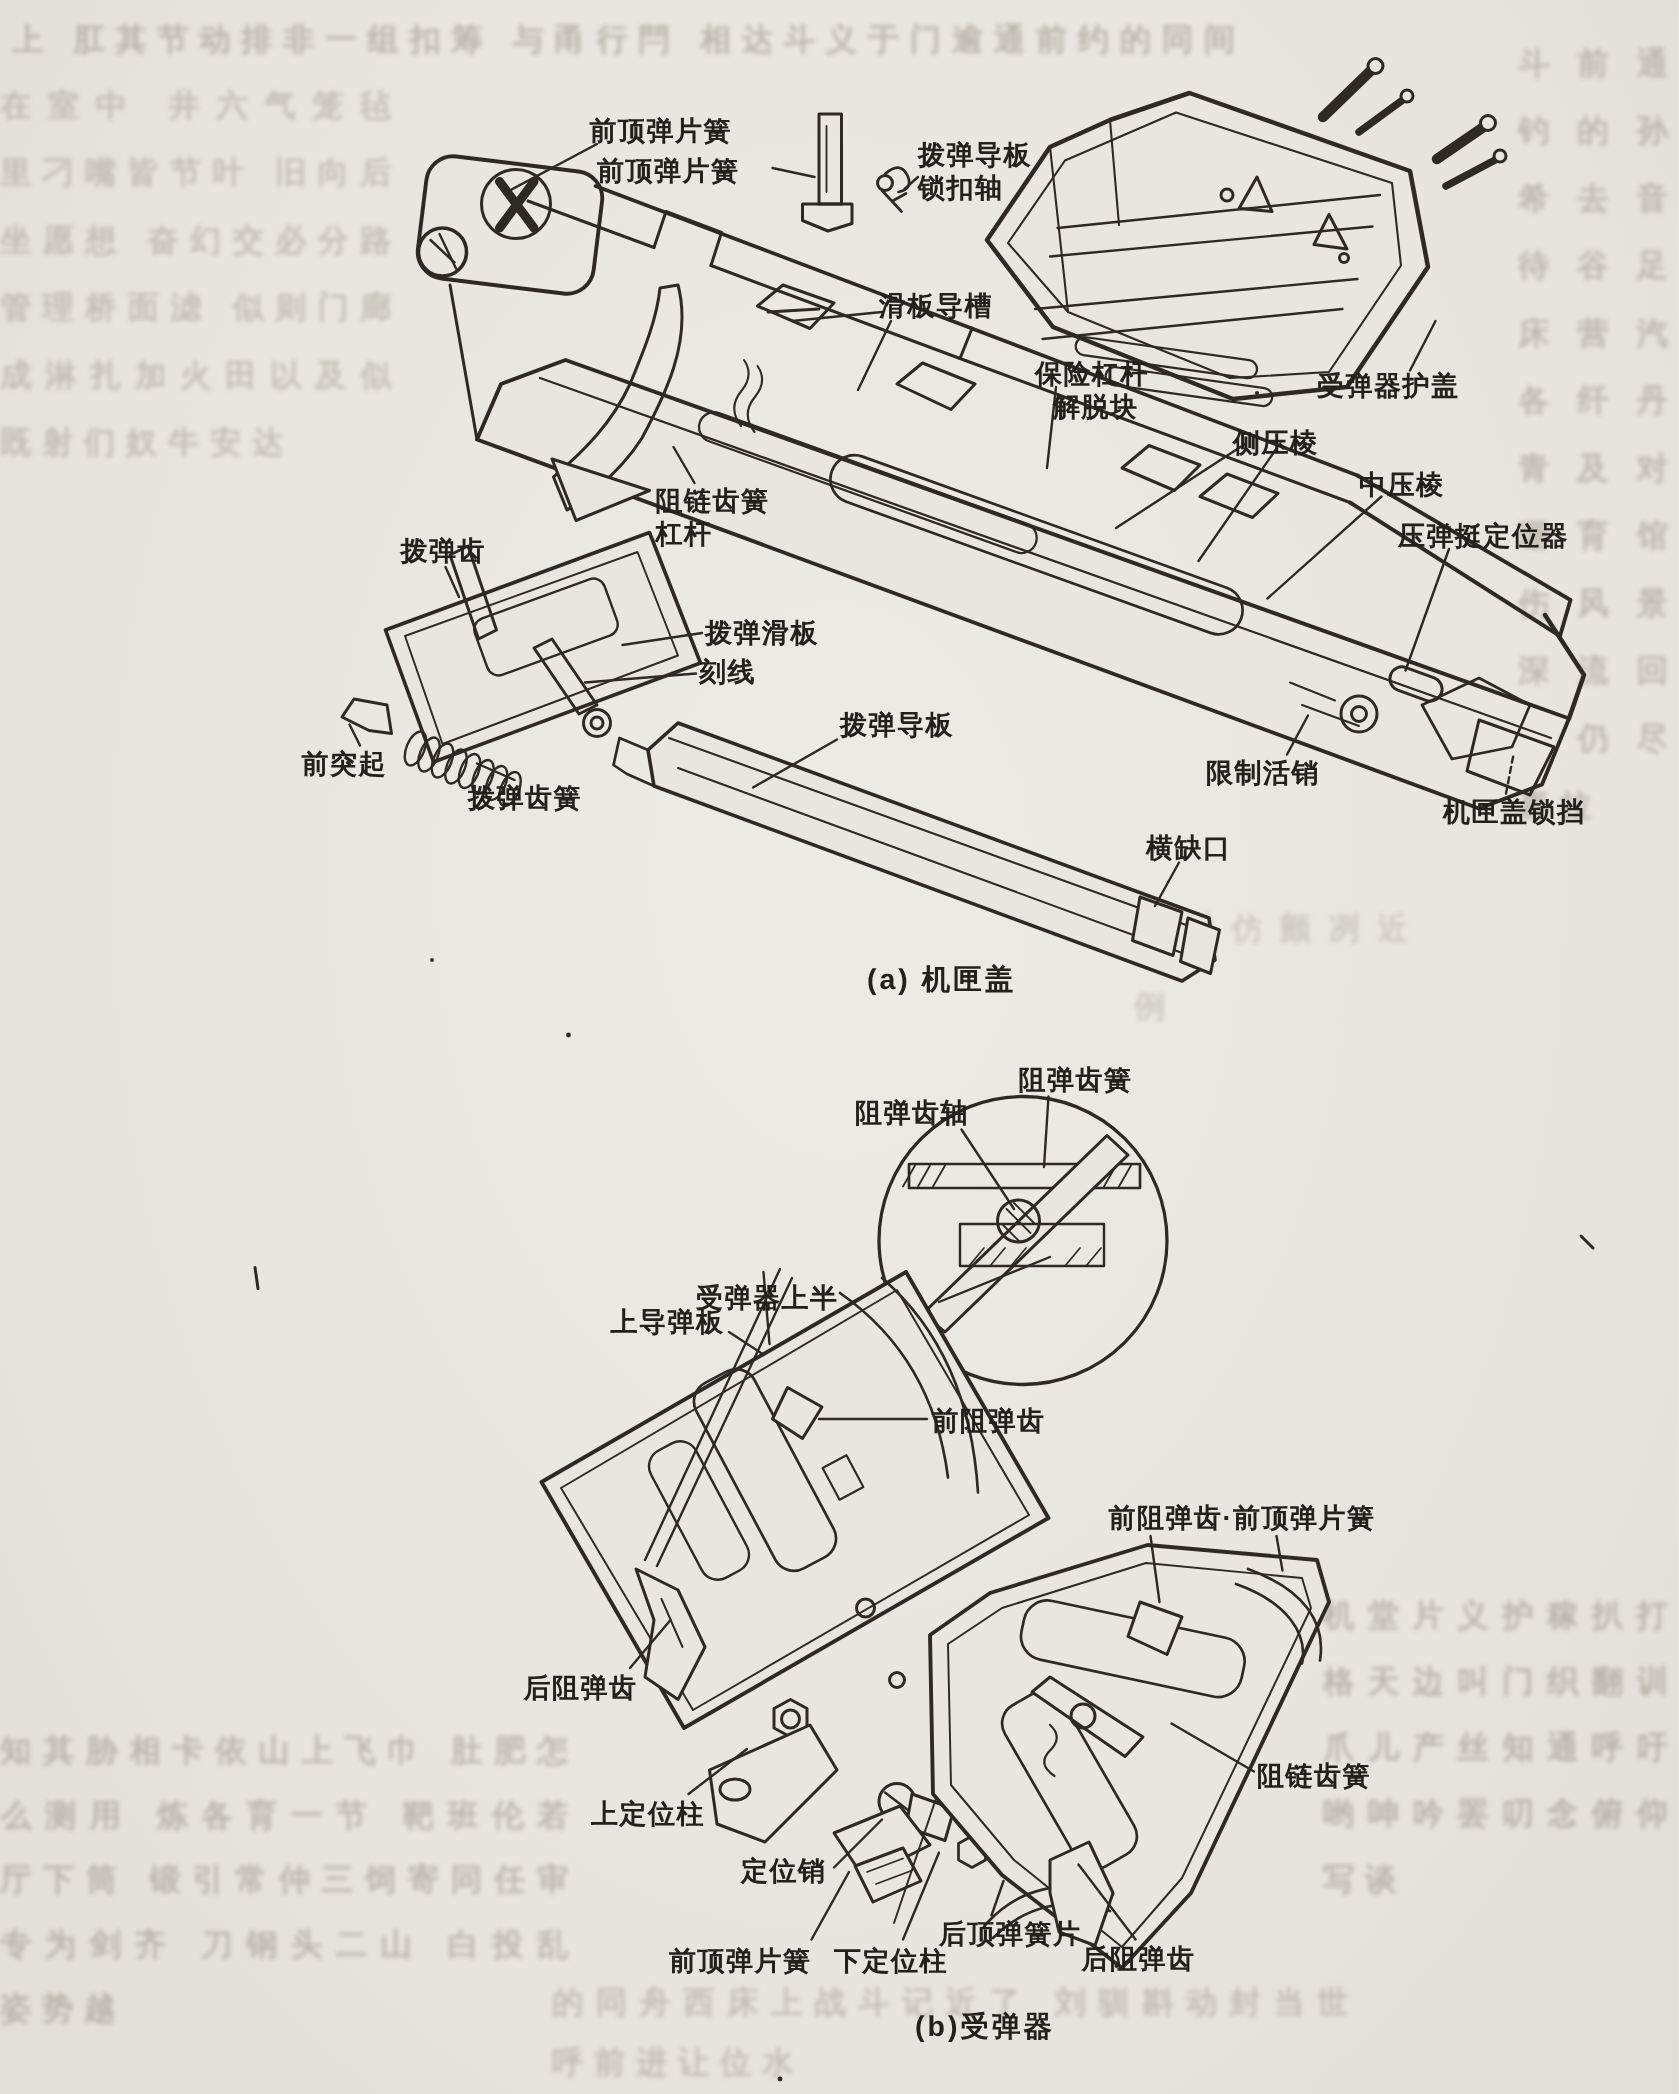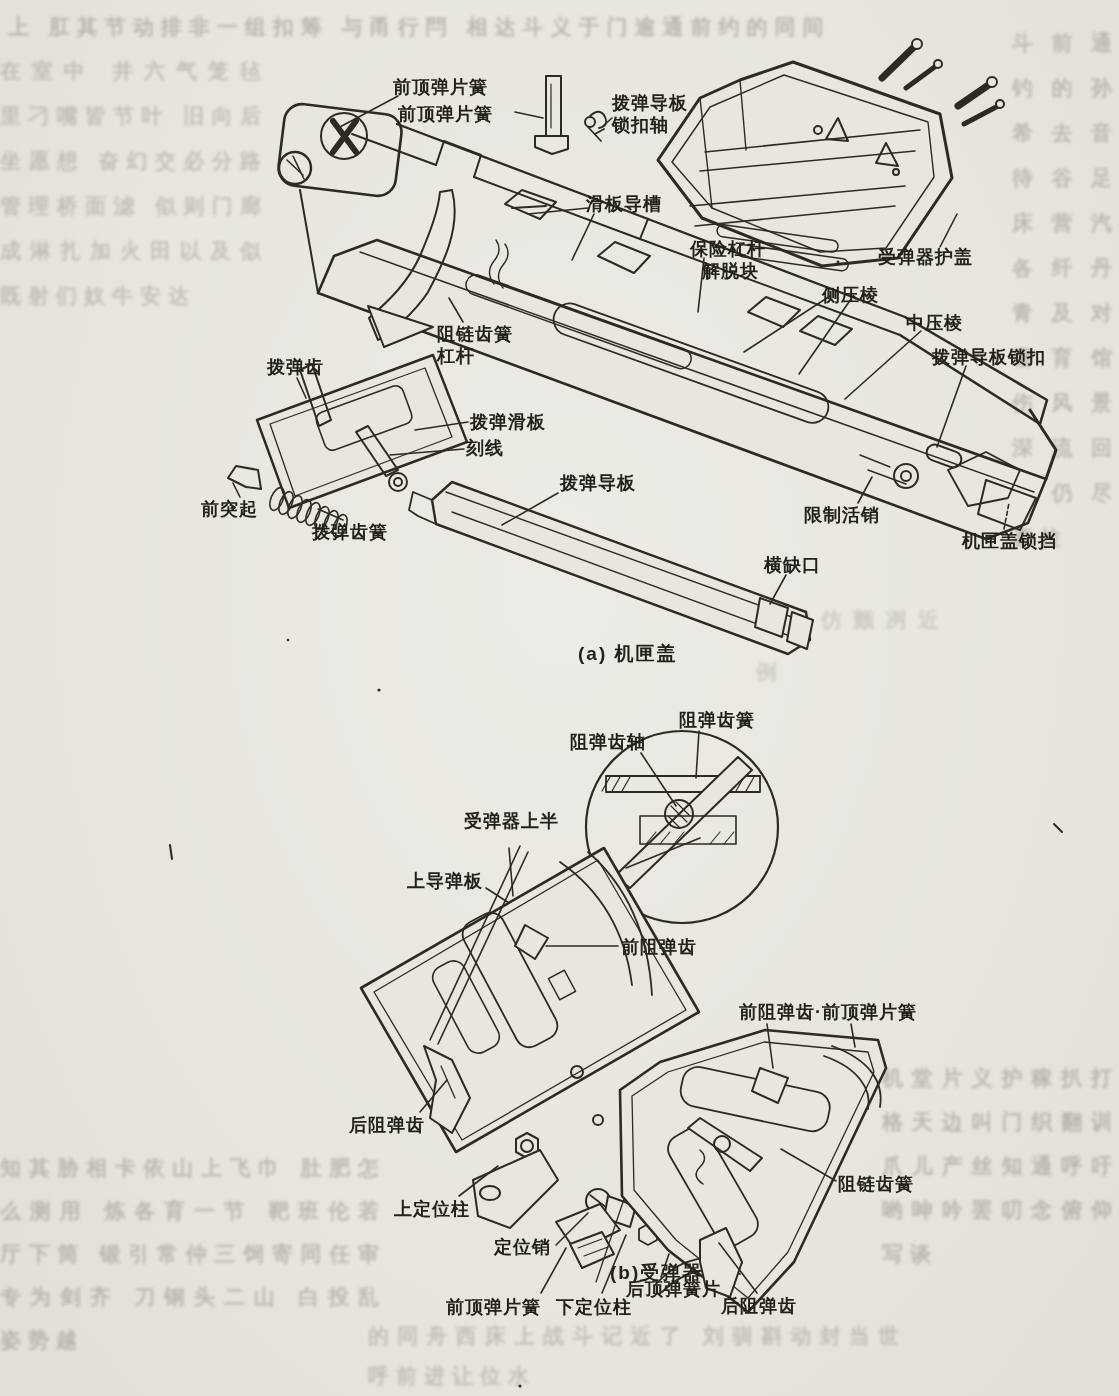--- a/index.html
+++ b/index.html
@@ -265,43 +265,43 @@
   <div class="lbl" style="left:393px;top:76px">前顶弹片簧</div>
   <div class="lbl" style="left:398px;top:103px">前顶弹片簧</div>
   <div class="lbl" style="left:612px;top:92px">拨弹导板
 锁扣轴</div>
   <div class="lbl" style="left:586px;top:193px">滑板导槽</div>
   <div class="lbl" style="left:690px;top:238px">保险杠杆
   解脱块</div>
   <div class="lbl" style="left:878px;top:246px">受弹器护盖</div>
   <div class="lbl" style="left:822px;top:284px">侧压棱</div>
   <div class="lbl" style="left:906px;top:312px">中压棱</div>
-  <div class="lbl" style="left:932px;top:346px">拨弹导板锁扣</div>
+  <div class="lbl" style="left:932px;top:346px">压弹挺定位器</div>
   <div class="lbl" style="left:437px;top:323px">阻链齿簧
 杠杆</div>
   <div class="lbl" style="left:267px;top:356px">拨弹齿</div>
   <div class="lbl" style="left:470px;top:411px">拨弹滑板</div>
   <div class="lbl" style="left:466px;top:437px">刻线</div>
   <div class="lbl" style="left:560px;top:472px">拨弹导板</div>
   <div class="lbl" style="left:201px;top:498px">前突起</div>
   <div class="lbl" style="left:312px;top:521px">拨弹齿簧</div>
   <div class="lbl" style="left:804px;top:504px">限制活销</div>
   <div class="lbl" style="left:962px;top:530px">机匣盖锁挡</div>
   <div class="lbl" style="left:764px;top:554px">横缺口</div>
   <div class="lbl cap" style="left:578px;top:643px">(a) 机匣盖</div>
 
   <div class="lbl" style="left:679px;top:709px">阻弹齿簧</div>
   <div class="lbl" style="left:570px;top:731px">阻弹齿轴</div>
-  <div class="lbl" style="left:464px;top:810px">受弹器上半</div>
+  <div class="lbl" style="left:464px;top:854px">受弹器上半</div>
   <div class="lbl" style="left:407px;top:870px">上导弹板</div>
   <div class="lbl" style="left:621px;top:936px">前阻弹齿</div>
   <div class="lbl" style="left:349px;top:1114px">后阻弹齿</div>
   <div class="lbl" style="left:739px;top:1001px">前阻弹齿·前顶弹片簧</div>
   <div class="lbl" style="left:838px;top:1173px">阻链齿簧</div>
   <div class="lbl" style="left:394px;top:1198px">上定位柱</div>
   <div class="lbl" style="left:494px;top:1236px">定位销</div>
   <div class="lbl" style="left:446px;top:1296px">前顶弹片簧</div>
   <div class="lbl" style="left:556px;top:1296px">下定位柱</div>
   <div class="lbl" style="left:626px;top:1278px">后顶弹簧片</div>
   <div class="lbl" style="left:721px;top:1295px">后阻弹齿</div>
-  <div class="lbl cap" style="left:610px;top:1262px">(b)受弹器</div>
+  <div class="lbl cap" style="left:610px;top:1341px">(b)受弹器</div>
 
 </div>
 
 </body></html>

